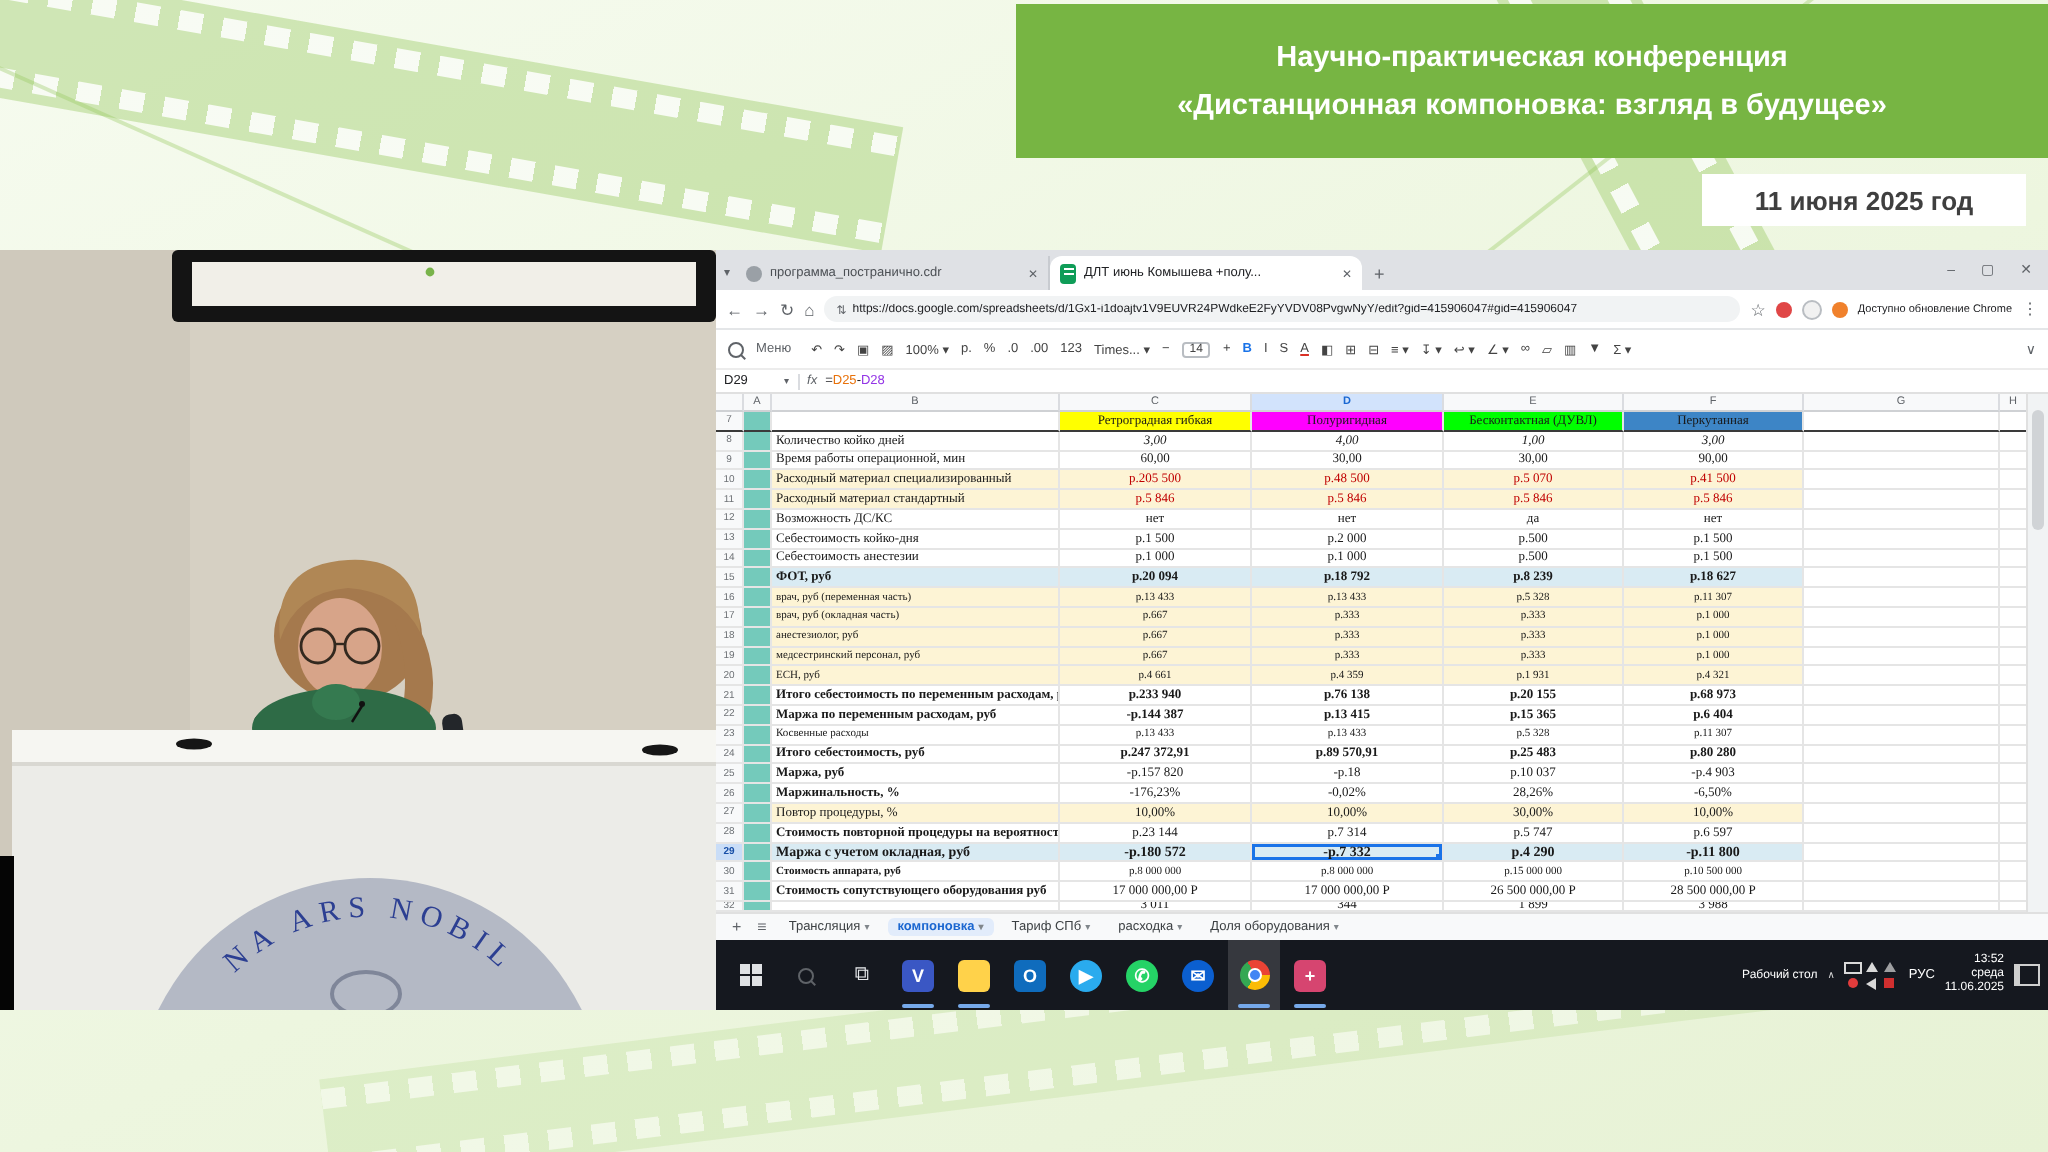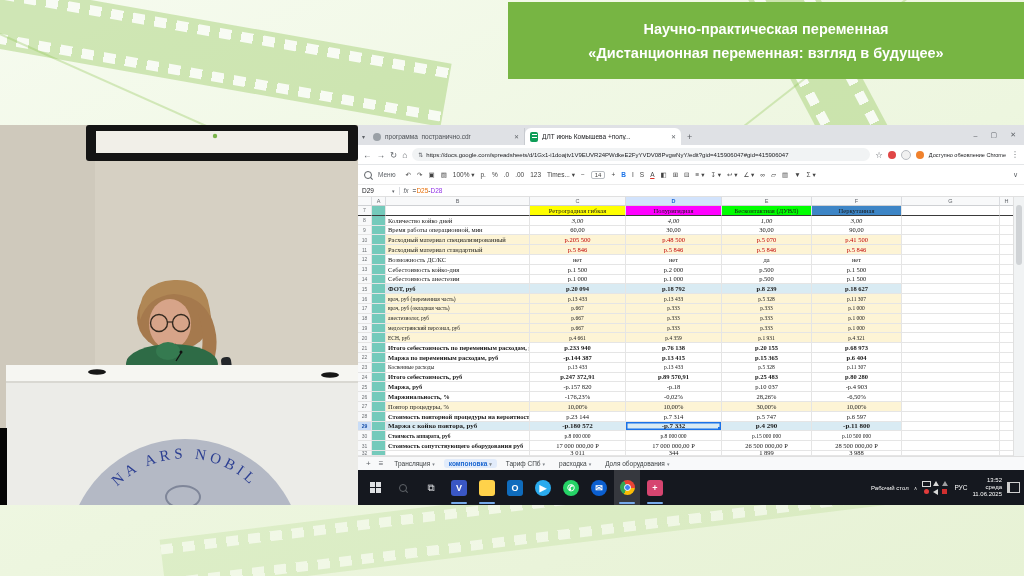--- a/index.html
+++ b/index.html
@@ -147,23 +147,24 @@
 <body>
 
 <div class="stage">
   <div class="film" id="film1"></div>
   <div class="film" id="film2"></div>
   <div class="film" id="film3"></div>
   <div class="gline" id="l1"></div>
   <div class="gline" id="l2"></div>
 
   <div class="banner">
-    <div>Научно-практическая переменная</div>
-    <div>«Дистанционная переменная: взгляд в будущее»</div>
+    <div>Научно-практическая конференция</div>
+    <div>«Дистанционная компоновка: взгляд в будущее»</div>
   </div>
+  <div class="date-box">11 июня 2025 год</div>
 
   <div class="video">
     <svg viewBox="0 0 358 380" width="358" height="380">
       <rect width="358" height="380" fill="#d6d0c3"></rect>
       <rect x="0" y="0" width="95" height="380" fill="#cfc9bc"></rect>
       <rect x="86" y="0" width="272" height="36" rx="3" fill="#141414"></rect>
       <rect x="96" y="6" width="252" height="22" fill="#f1efe8"></rect>
       <circle cx="215" cy="11" r="2.2" fill="#79b34a"></circle>
       <ellipse cx="174" cy="193" rx="37" ry="33" fill="#a5794d"></ellipse>
       <path d="M205 180 q18 30 8 58 l-14 4 q8 -32 -2 -56 z" fill="#a5794d"></path>
@@ -533,21 +534,21 @@
           <div class="cell " style="width: 96px;">р.23 144</div>
           <div class="cell " style="width: 96px;">р.7 314</div>
           <div class="cell " style="width: 90px;">р.5 747</div>
           <div class="cell " style="width: 90px;">р.6 597</div>
           <div class="cell " style="width: 98px;"></div>
           <div class="cell " style="width: 14px;"></div>
         </div>
         <div class="row">
           <div class="cell numc selnum" style="width: 14px;">29</div>
           <div class="cell ac" style="width: 14px;"></div>
-          <div class="cell lab bg-cyan bold big" style="width: 144px;">Маржа с койко повтора, руб</div>
+          <div class="cell lab bg-cyan bold big" style="width: 144px;">Маржа с учетом окладная, руб</div>
           <div class="cell  bg-cyan bold big" style="width: 96px;">-р.180 572</div>
           <div class="cell  bg-cyan bold big selcell" style="width: 96px;">-р.7 332</div>
           <div class="cell  bg-cyan bold big" style="width: 90px;">р.4 290</div>
           <div class="cell  bg-cyan bold big" style="width: 90px;">-р.11 800</div>
           <div class="cell " style="width: 98px;"></div>
           <div class="cell " style="width: 14px;"></div>
         </div>
         <div class="row">
           <div class="cell numc" style="width: 14px;">30</div>
           <div class="cell ac" style="width: 14px;"></div>

